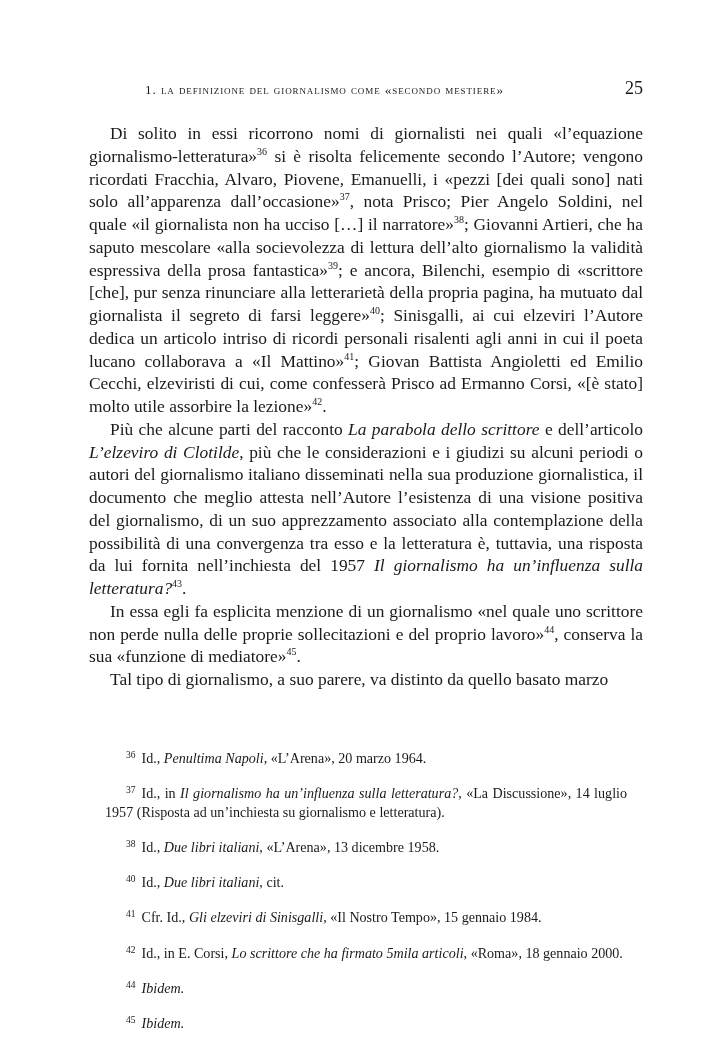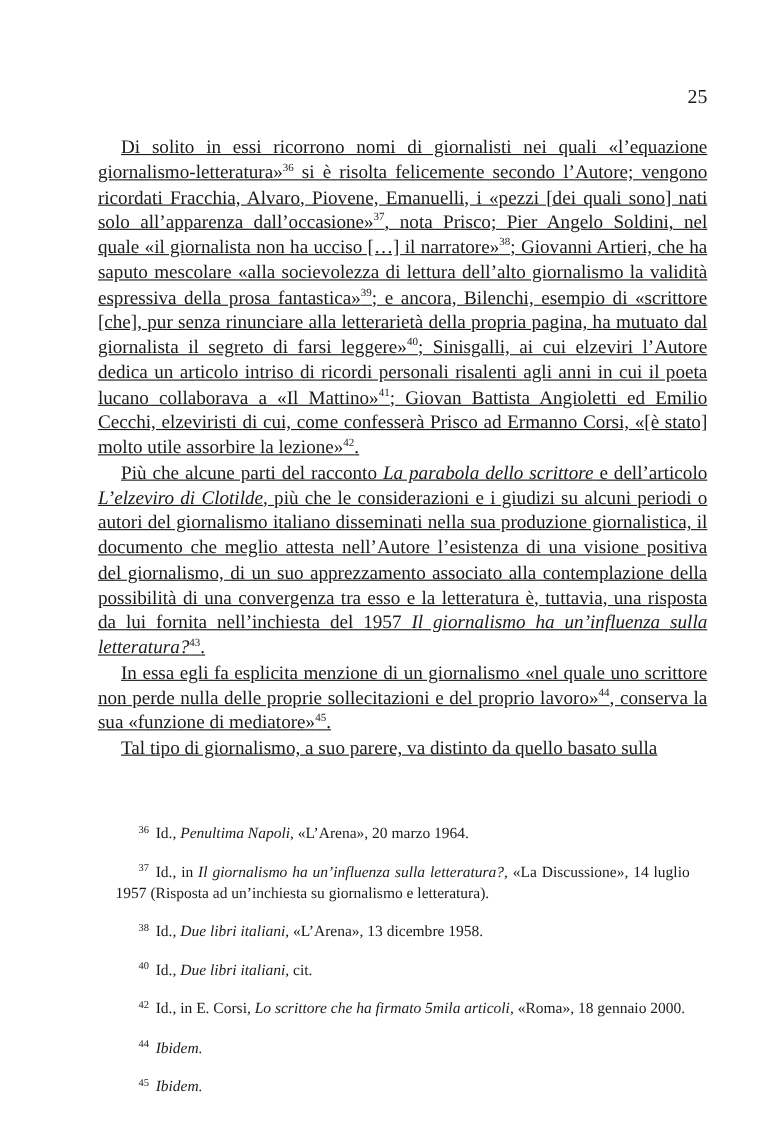--- a/index.html
+++ b/index.html
@@ -1,43 +1,45 @@
 <!DOCTYPE html>
 <html><head>
 <meta charset="utf-8">
 <style>
   html, body { margin: 0; padding: 0; background: #ffffff; }
   body { width: 708px; height: 1038px; position: relative; overflow: hidden; color: #1a1a1a; font-family: "Liberation Serif", "DejaVu Serif", serif; }
   .header { position: absolute; top: 78px; left: 89px; width: 554px; height: 24px; }
   .running-head { position: absolute; left: 56px; top: 4px; font-size: 13.2px; font-variant: small-caps; letter-spacing: 0.9px; text-transform: lowercase; white-space: nowrap; }
   .page-number { position: absolute; right: 0; top: 0; font-size: 18px; }
   .body-text { position: absolute; top: 122px; left: 89px; width: 554px; font-size: 17.4px; line-height: 22.75px; text-align: justify; hyphens: manual; }
-  .body-text p { margin: 0; text-indent: 21px; text-decoration: underline; }
+  .body-text p { margin: 0; text-indent: 21px; }
   .body-text p.first { text-indent: 21px; }
   sup { font-size: 10px; line-height: 0; vertical-align: 7px; }
   .footnotes { position: absolute; top: 733px; left: 89px; width: 554px; font-size: 14.1px; line-height: 19.1px; text-align: justify; }
   .fn { margin: 16px; text-indent: 21px; }
   .fn .num { font-size: 9.5px; vertical-align: 5px; line-height: 0; margin-right: 6px; }
   i { font-style: italic; }
 </style>
 </head>
 <body>
 
 <div class="header">
+  <span class="running-head">1. la definizione del giornalismo come «secondo mestiere»</span>
   <span class="page-number">25</span>
 </div>
 
 <div class="body-text">
   <p class="first">Di solito in essi ricorrono nomi di giornalisti nei quali «l’equazione giornalismo-letteratura»<sup>36</sup> si è risolta felicemente secondo l’Autore; vengono ricordati Fracchia, Alvaro, Piovene, Emanuelli, i «pezzi [dei quali sono] nati solo all’apparenza dall’occasione»<sup>37</sup>, nota Prisco; Pier Angelo Soldini, nel quale «il giornalista non ha ucciso […] il narratore»<sup>38</sup>; Giovanni Artieri, che ha saputo mescolare «alla socievolezza di lettura dell’alto giornalismo la validità espressiva della prosa fantastica»<sup>39</sup>; e ancora, Bilenchi, esempio di «scrittore [che], pur senza rinunciare alla letterarietà della propria pagina, ha mutuato dal giornalista il segreto di farsi leggere»<sup>40</sup>; Sinisgalli, ai cui elzeviri l’Autore dedica un articolo intriso di ricordi personali risalenti agli anni in cui il poeta lucano collaborava a «Il Mattino»<sup>41</sup>; Giovan Battista Angioletti ed Emilio Cecchi, elzeviristi di cui, come confesserà Prisco ad Ermanno Corsi, «[è stato] molto utile assorbire la lezione»<sup>42</sup>.</p>
   <p>Più che alcune parti del racconto <i>La parabola dello scrittore</i> e dell’articolo <i>L’elzeviro di Clotilde</i>, più che le considerazioni e i giudizi su alcuni periodi o autori del giornalismo italiano disseminati nella sua produzione giornalistica, il documento che meglio attesta nell’Autore l’esistenza di una visione positiva del giornalismo, di un suo apprezzamento associato alla contemplazione della possibilità di una convergenza tra esso e la letteratura è, tuttavia, una risposta da lui fornita nell’inchiesta del 1957 <i>Il giornalismo ha un’influenza sulla letteratura?</i><sup>43</sup>.</p>
   <p>In essa egli fa esplicita menzione di un giornalismo «nel quale uno scrittore non perde nulla delle proprie sollecitazioni e del proprio lavoro»<sup>44</sup>, conserva la sua «funzione di mediatore»<sup>45</sup>.</p>
-  <p style="text-align:left">Tal tipo di giornalismo, a suo parere, va distinto da quello basato sulla</p>
+  <p style="text-align:left">Tal tipo di giornalismo, a suo parere, va distinto da quello basato marzo</p>
 </div>
 
 <div class="footnotes">
   <p class="fn"><span class="num">36</span>Id., <i>Penultima Napoli</i>, «L’Arena», 20 marzo 1964.</p>
   <p class="fn"><span class="num">37</span>Id., in <i>Il giornalismo ha un’influenza sulla letteratura?</i>, «La Discussione», 14 luglio 1957 (Risposta ad un’inchiesta su giornalismo e letteratura).</p>
   <p class="fn"><span class="num">38</span>Id., <i>Due libri italiani</i>, «L’Arena», 13 dicembre 1958.</p>
   <p class="fn"><span class="num">40</span>Id., <i>Due libri italiani</i>, cit.</p>
+  <p class="fn"><span class="num">41</span>Cfr. Id., <i>Gli elzeviri di Sinisgalli</i>, «Il Nostro Tempo», 15 gennaio 1984.</p>
   <p class="fn"><span class="num">42</span>Id., in E. Corsi, <i>Lo scrittore che ha firmato 5mila articoli</i>, «Roma», 18 gennaio 2000.</p>
   <p class="fn"><span class="num">44</span><i>Ibidem.</i></p>
   <p class="fn"><span class="num">45</span><i>Ibidem.</i></p>
 </div>
 
 </body></html>

